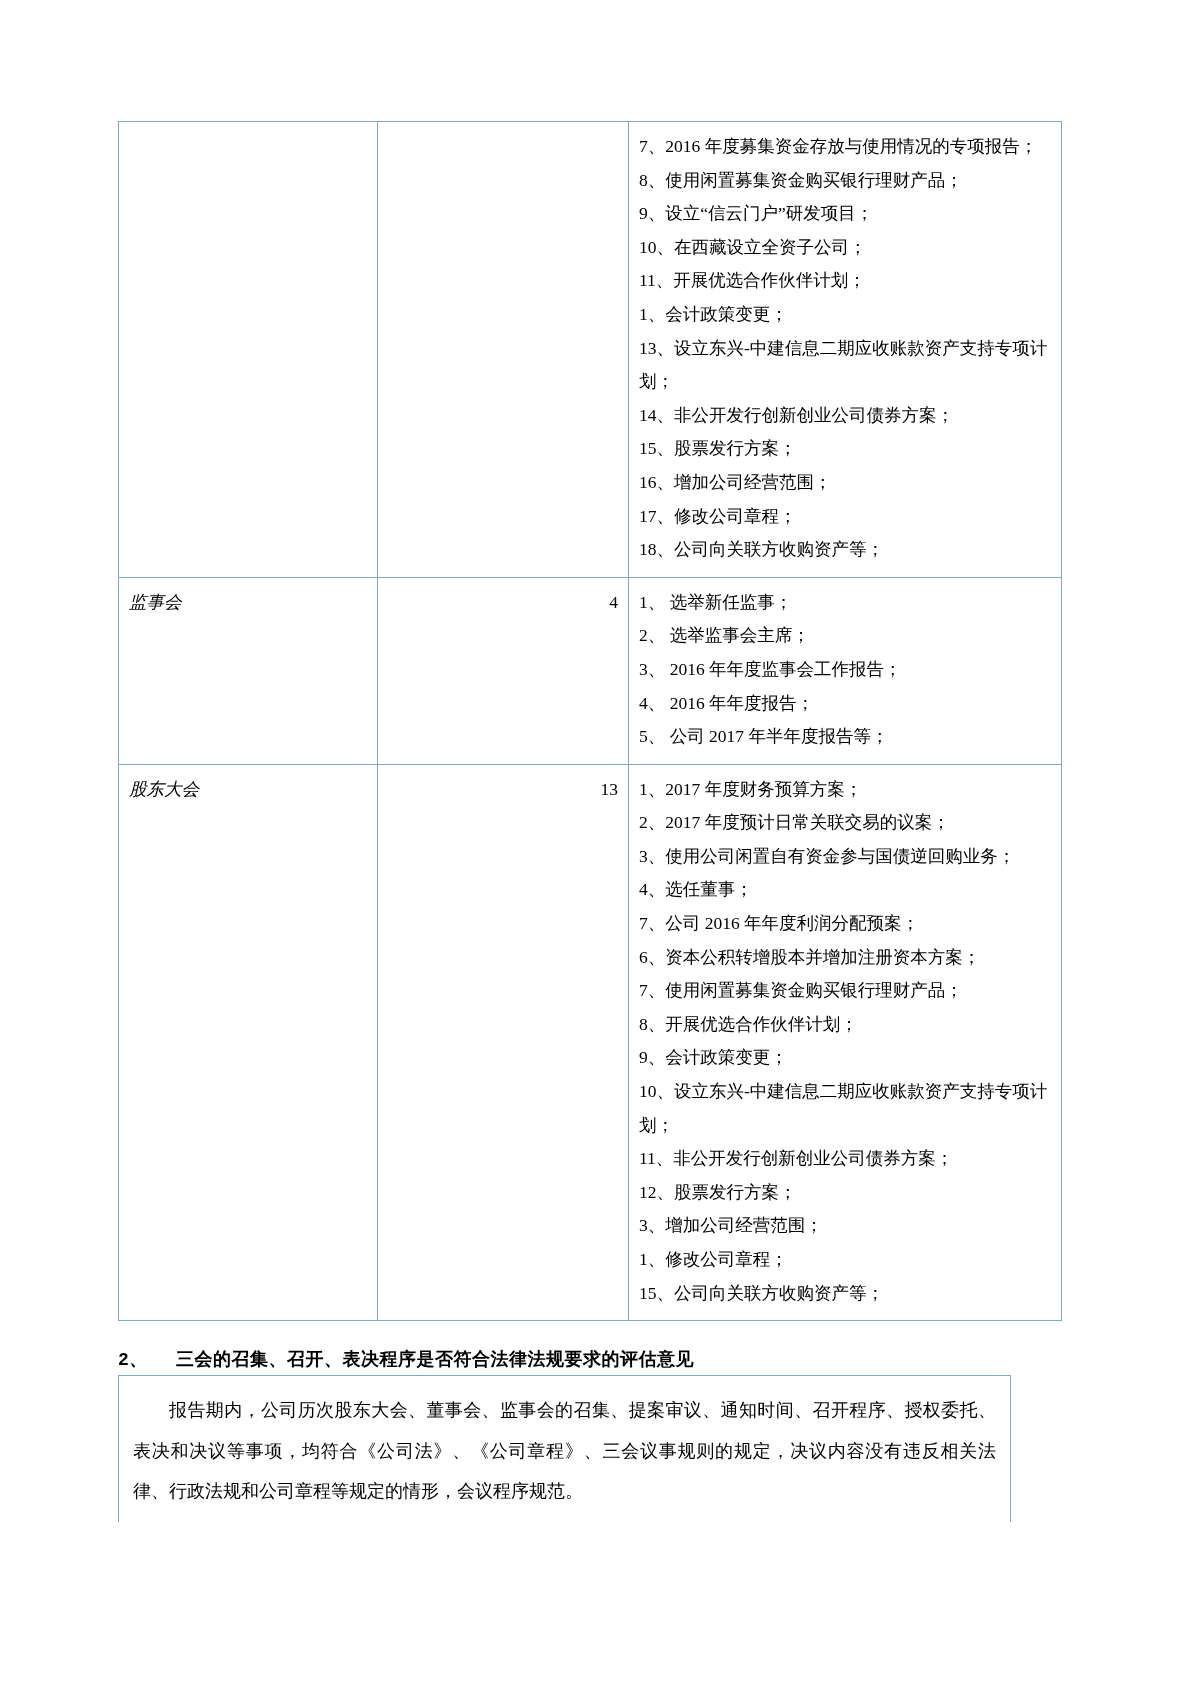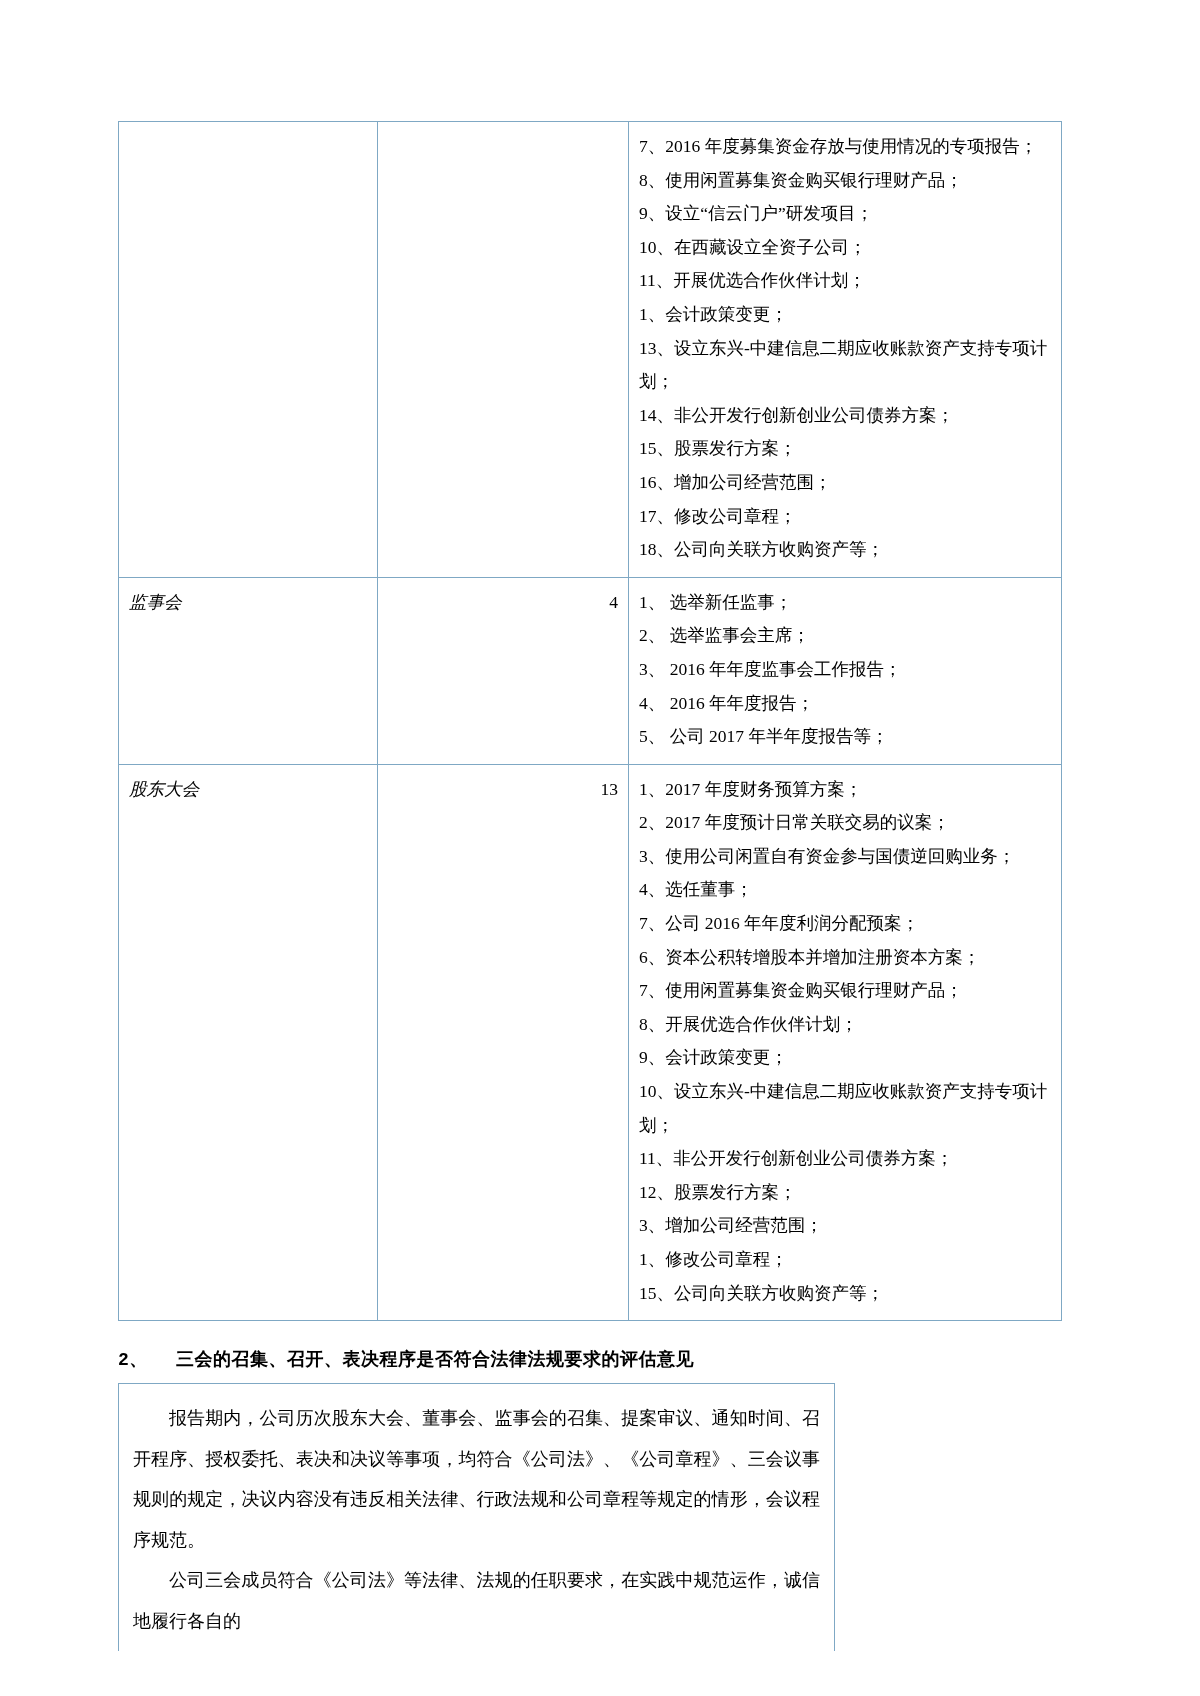--- a/index.html
+++ b/index.html
@@ -58,26 +58,26 @@
     letter-spacing: 0.5px;
   }
   .section-heading .lead-num {
     display: inline-block;
     width: 58px;
   }
 
   .para-box {
     border: 1px solid #7fa8c4;
     border-bottom: none;
-    margin-top: 12px;
+    margin-top: 4px;
     padding: 14px 14px 10px 14px;
     font-size: 18px;
     line-height: 2.25;
     box-sizing: border-box;
-    width: 717px;
+    width: 893px;
   }
   .para-box p {
     margin: 0 0 0 0;
     text-indent: 2em;
     text-align: justify;
   }
   .para-box p + p {
     margin-top: 0px;
   }
 </style>
@@ -141,17 +141,16 @@
         </tr>
       </tbody>
     </table>
 
     <div class="section-heading">
       <span class="lead-num">2、</span><span>三会的召集、召开、表决程序是否符合法律法规要求的评估意见</span>
     </div>
 
     <div class="para-box">
       <p>报告期内，公司历次股东大会、董事会、监事会的召集、提案审议、通知时间、召开程序、授权委托、表决和决议等事项，均符合《公司法》、《公司章程》、三会议事规则的规定，决议内容没有违反相关法律、行政法规和公司章程等规定的情形，会议程序规范。</p>
-      <p>公司三会成员符合《公司法》等法律、法规的任职要求，在实践中规范运作，诚信地履行各自的</p>
     </div>
 
   </div>
 </div>
 
 </body></html>

